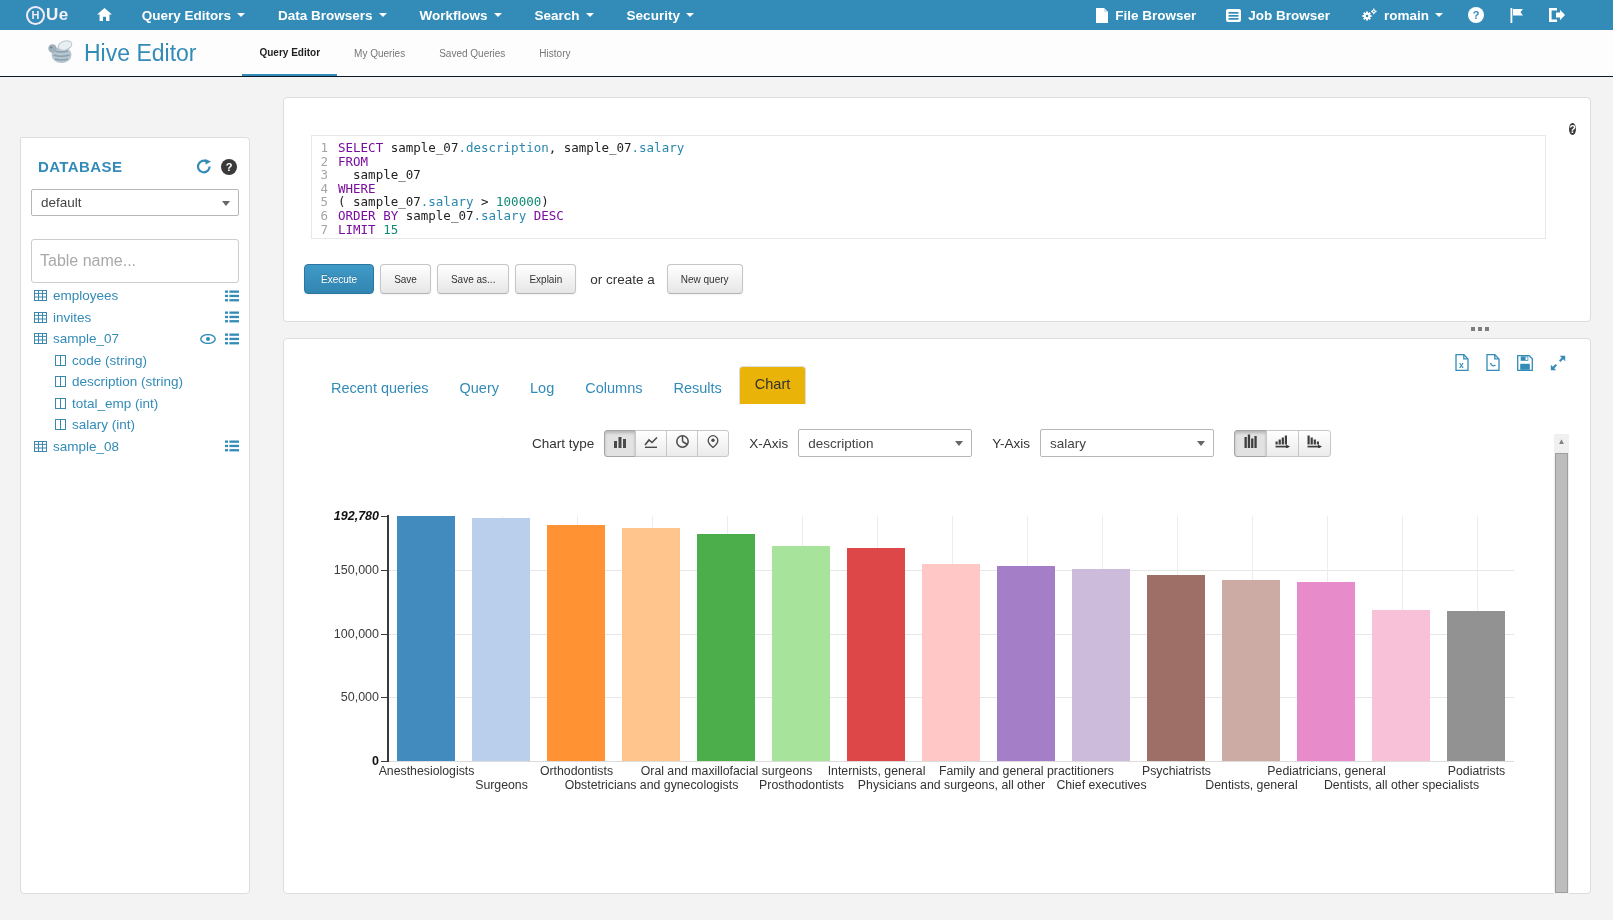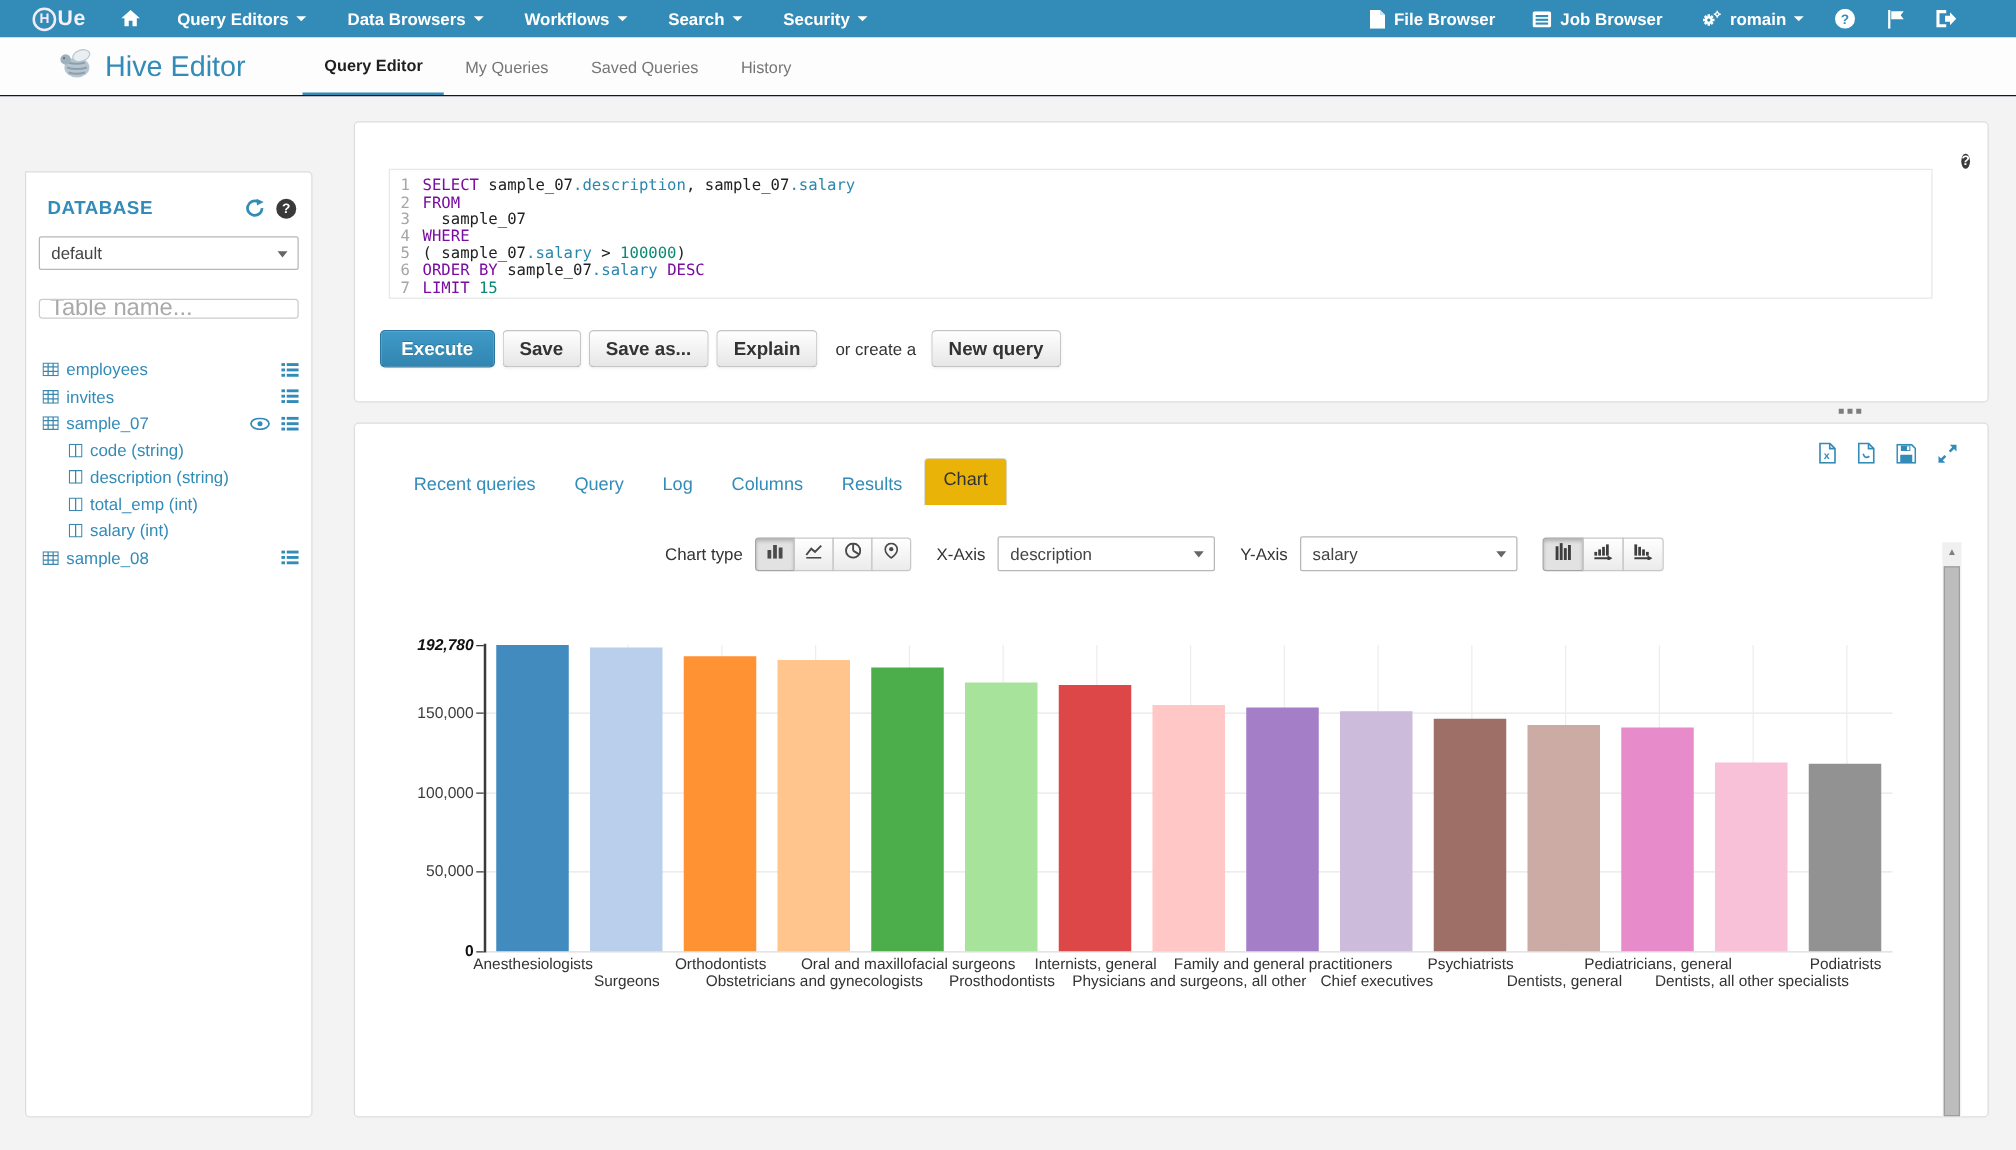--- a/index.html
+++ b/index.html
@@ -27,43 +27,43 @@
   .nav-icon{margin-left:25px;display:flex;align-items:center;cursor:pointer;}
   .nav-item svg,.nav-icon svg{display:block;}
   .nav-item .lbl{margin-left:7px;}
 
   
   .subnav{position:absolute;left:0;top:30px;width:1613px;height:47px;background:#fdfdfd;
     border-bottom:1px solid #0f172a;display:flex;align-items:stretch;padding-left:45px;}
   .app-logo{align-self:center;margin-right:9px;}
   .app-title{align-self:center;font-size:23px;color:var(--accent);margin-right:46px;white-space:nowrap;cursor:pointer;}
   .subnav-tabs{display:flex;align-items:stretch;}
-  .subnav-tab{display:flex;align-items:center;padding:0 17px;font-size:13px;color:#767676;cursor:pointer;}
+  .subnav-tab{display:flex;align-items:center;padding:0 17px;font-size:10px;color:#767676;cursor:pointer;}
   .subnav-tab.active{color:#1f1f1f;font-weight:bold;border-bottom:2px solid var(--accent);}
 
   
   .assist-tabs{position:absolute;left:20px;top:97px;width:230px;height:41px;display:flex;z-index:3;}
   .atab{padding:11px 16px;font-size:14px;cursor:pointer;}
   .atab.active{background:#fff;border:1px solid #ddd;border-bottom:1px solid #fff;border-radius:4px 4px 0 0;
     margin-left:7px;color:#444;position:relative;top:0px;}
   .atab.link{color:var(--accent);}
   .sidebar-body{position:absolute;left:20px;top:137px;width:230px;height:757px;background:#fff;
     border:1px solid #ddd;border-radius:0 4px 4px 4px;z-index:2;}
   .db-header{position:absolute;left:17px;top:20px;right:12px;display:flex;align-items:center;}
   .db-title{color:var(--accent);font-size:15px;font-weight:bold;letter-spacing:.4px;flex:1;}
   .db-header .hicon{margin-left:9px;cursor:pointer;display:flex;}
   .help-dark{width:16px;height:16px;border-radius:50%;background:#3a3a3a;color:#fff;font-size:11px;
     font-weight:bold;text-align:center;line-height:16px;cursor:pointer;}
   .fake-select{position:absolute;display:flex;align-items:center;height:27px;background:#fff;
     border:1px solid #b7b7b7;border-radius:2px;font-size:13.5px;color:#444;padding:0 22px 0 9px;cursor:pointer;}
   .fake-select .sel-caret{position:absolute;right:8px;top:11px;border-left:4px solid transparent;
     border-right:4px solid transparent;border-top:5px solid #666;}
   .db-select{left:10px;right:10px;top:51px;}
-  .table-filter{position:absolute;left:10px;right:10px;top:101px;height:16px;border:1px solid #ccc;
-    border-radius:3px;font-size:19px;color:#444;padding:0 8px;font-family:"Liberation Sans",sans-serif;}
+  .table-filter{position:absolute;left:10px;right:10px;top:101px;height:44px;border:1px solid #ccc;
+    border-radius:3px;font-size:16px;color:#444;padding:0 8px;font-family:"Liberation Sans",sans-serif;}
   .table-filter::placeholder{color:#a9a9a9;}
   .tree{position:absolute;left:13px;right:8px;top:147px;}
   .tree-row{display:flex;align-items:center;height:21.5px;color:var(--accent);font-size:13.5px;cursor:pointer;}
   .tree-row .ticon{display:flex;margin-right:6px;}
   .tree-row.col{padding-left:21px;}
   .tree-row .tname{flex:1;white-space:nowrap;overflow:hidden;}
   .tree-row .rights{display:flex;align-items:center;}
   .tree-row .eye{margin-right:9px;display:flex;}
   .tree-row .thl{display:flex;margin-right:2px;}
 
@@ -75,21 +75,21 @@
     background:#fff;overflow:hidden;padding-top:5px;}
   .code-line{display:flex;height:13.6px;line-height:13.6px;font-family:"DejaVu Sans Mono",monospace;font-size:12.5px;}
   .code-line .gut{width:26px;text-align:right;color:#a5a5a5;padding-right:10px;flex:none;}
   .ctext span{white-space:pre;}
   .tk-kw{color:#7b0ca0;}
   .tk-prop{color:#2b87ae;}
   .tk-num{color:#0d8a74;}
   .tk-pl{color:#222;}
   .btn-row{position:absolute;left:20px;top:166px;display:flex;align-items:center;}
   .btn{height:30px;padding:0 13px;background:linear-gradient(#ffffff,#e6e6e6);border:1px solid #c5c5c5;
-    border-bottom-color:#b3b3b3;border-radius:4px;color:#333;font-weight:bold;font-size:15px;
+    border-bottom-color:#b3b3b3;border-radius:4px;color:#333;font-weight:normal;font-size:10px;
     margin-right:6px;display:flex;align-items:center;cursor:pointer;
     box-shadow:0 1px 2px rgba(0,0,0,.05);font-family:"Liberation Sans",sans-serif;}
   .btn-primary{background:linear-gradient(#3f9ac7,#3285b1);border-color:#2a76a0;color:#fff;padding:0 16px;
     text-shadow:0 -1px 0 rgba(0,0,0,.2);}
   .or-text{font-size:13.5px;color:#333;margin:0 12px 0 8px;}
 
   
   .drag-dots{position:absolute;left:1471px;top:327px;display:flex;cursor:row-resize;}
   .drag-dots i{width:4px;height:4px;background:#7d7d7d;margin-right:3px;display:block;}
 

